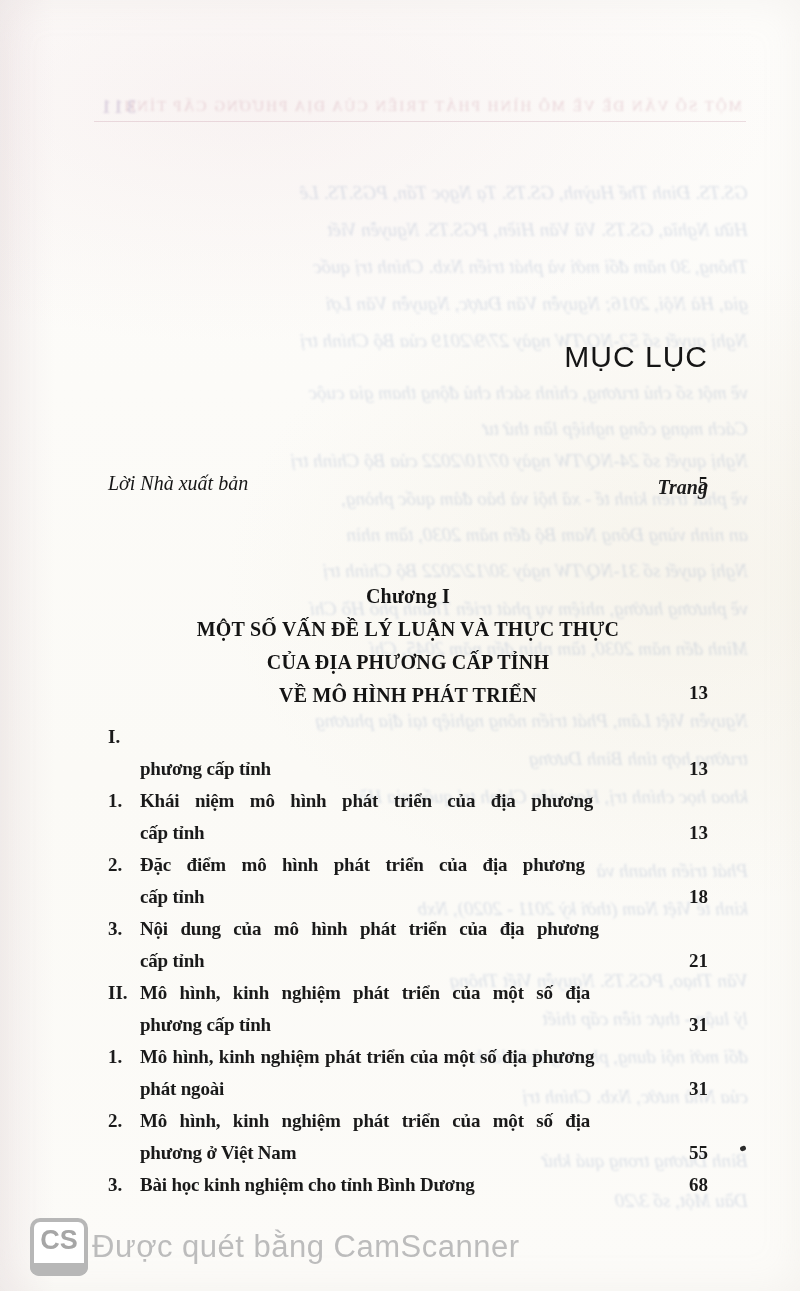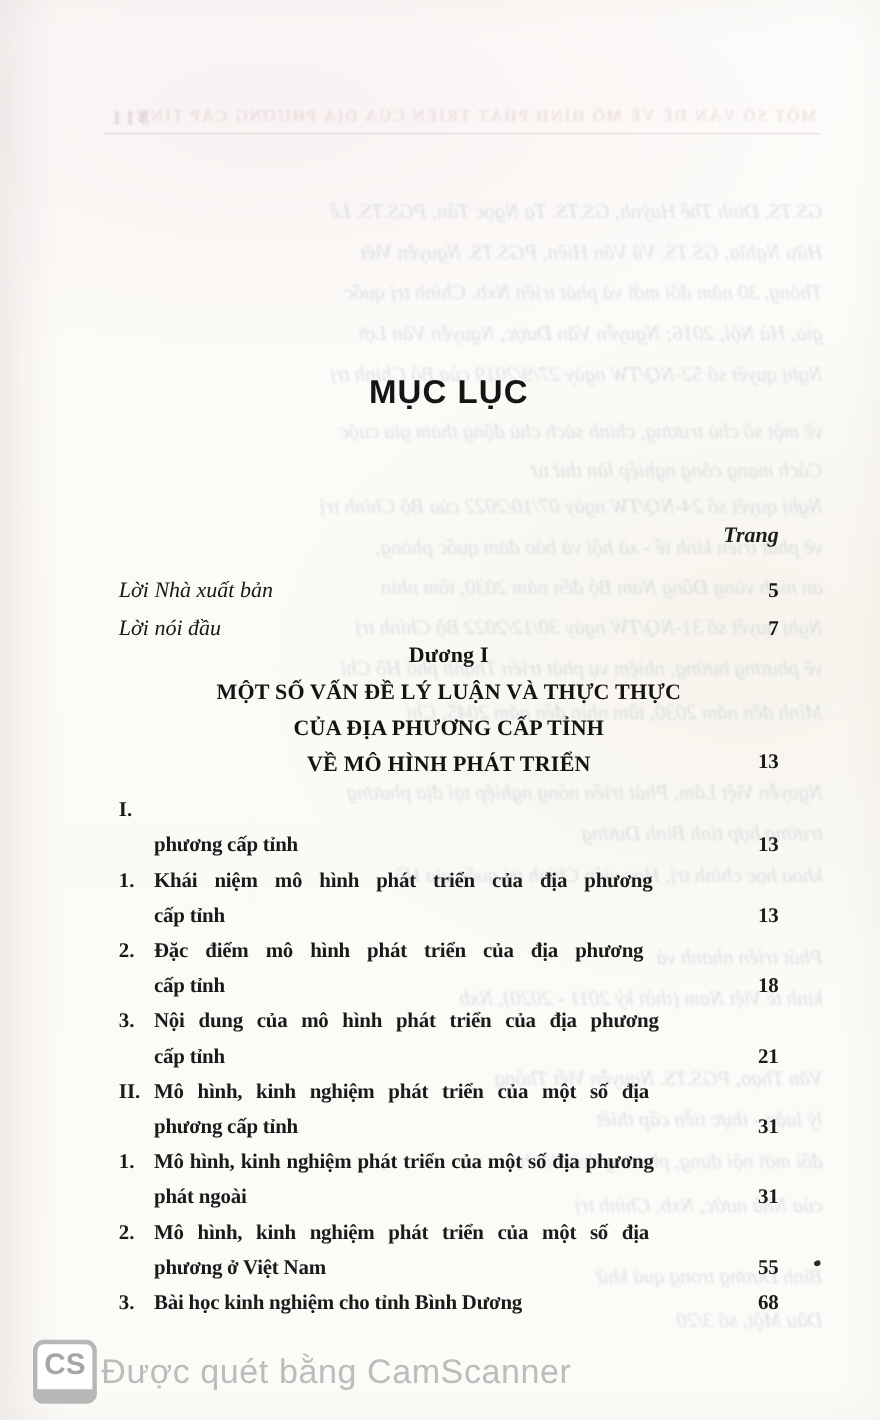--- a/index.html
+++ b/index.html
@@ -41,29 +41,29 @@
     font-size:18px;font-weight:700;letter-spacing:4px;
   }
   .header-rule{
     position:absolute;top:121px;left:94px;width:652px;height:1px;
     background:rgba(195,150,165,0.30);filter:blur(.4px);
   }
 
   
   .block{position:absolute;left:108px;width:600px;}
   .doc-title{
-    top:340px;text-align:center;
+    top:340px;text-align:right;
     font-family:"Liberation Sans","DejaVu Sans",sans-serif;
-    font-weight:700;font-size:30px;letter-spacing:1px;color:#151515;
+    font-weight:400;font-size:30px;letter-spacing:1px;color:#151515;
   }
   .trang{
     top:476px;text-align:right;
     font-style:italic;font-weight:700;font-size:20px;color:#1c1c1c;
   }
-  .front{top:526px;}
+  .front{top:472px;}
   .frow{display:flex;align-items:baseline;height:34px;}
   .flabel{font-style:italic;font-weight:500;font-size:20px;color:#161616;}
   .fpage{margin-left:auto;font-weight:600;font-size:19px;color:#161616;}
 
   .chapter{top:580px;text-align:center;color:#141414;position:absolute;}
   .ch-line{line-height:33px;font-weight:700;font-size:20px;letter-spacing:.2px;}
   .ch-label{font-size:20px;}
   .ch-page{
     position:absolute;right:0;top:102px;
     font-weight:600;font-size:19px;color:#161616;
@@ -141,28 +141,24 @@
 
   <div class="block doc-title">MỤC LỤC</div>
 
   <div class="block trang">Trang</div>
 
   <div class="block front">
     <div class="frow">
       <span class="flabel">Lời Nhà xuất bản</span>
       <span class="fpage">5</span>
     </div>
-    <div class="frow">
-      <span class="flabel">Lời nói đầu</span>
-      <span class="fpage">7</span>
-    </div>
   </div>
 
   <div class="block chapter">
-    <div class="ch-line ch-label">Dương I</div>
+    <div class="ch-line ch-label">Chương I</div>
     <div class="ch-line">MỘT SỐ VẤN ĐỀ LÝ LUẬN VÀ THỰC THỰC</div>
     <div class="ch-line">CỦA ĐỊA PHƯƠNG CẤP TỈNH</div>
     <div class="ch-line">VỀ MÔ HÌNH PHÁT TRIỂN</div>
     <span class="ch-page">13</span>
   </div>
 
   <div class="block toc">
     <div class="trow">
       <span class="tnum">I.</span>
       <span class="tpage"></span>

